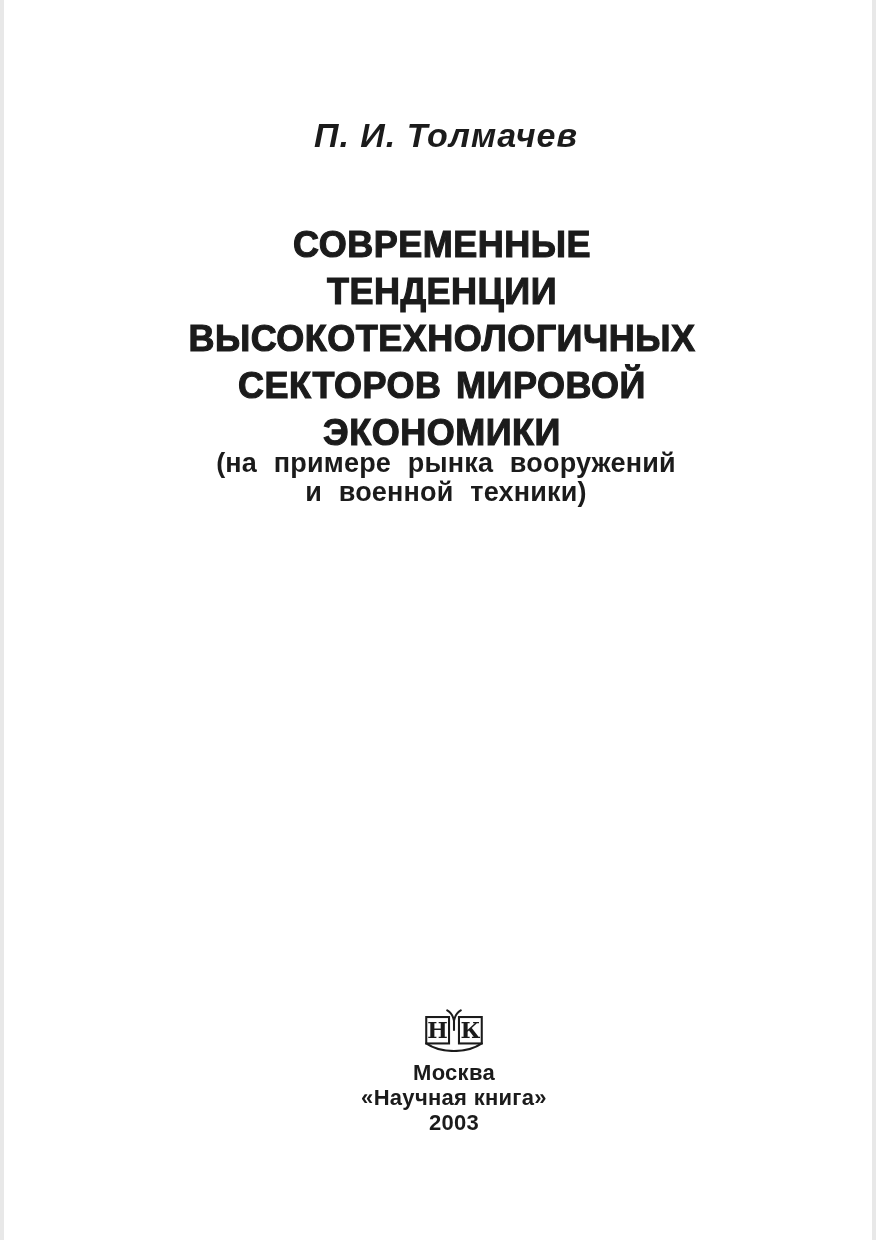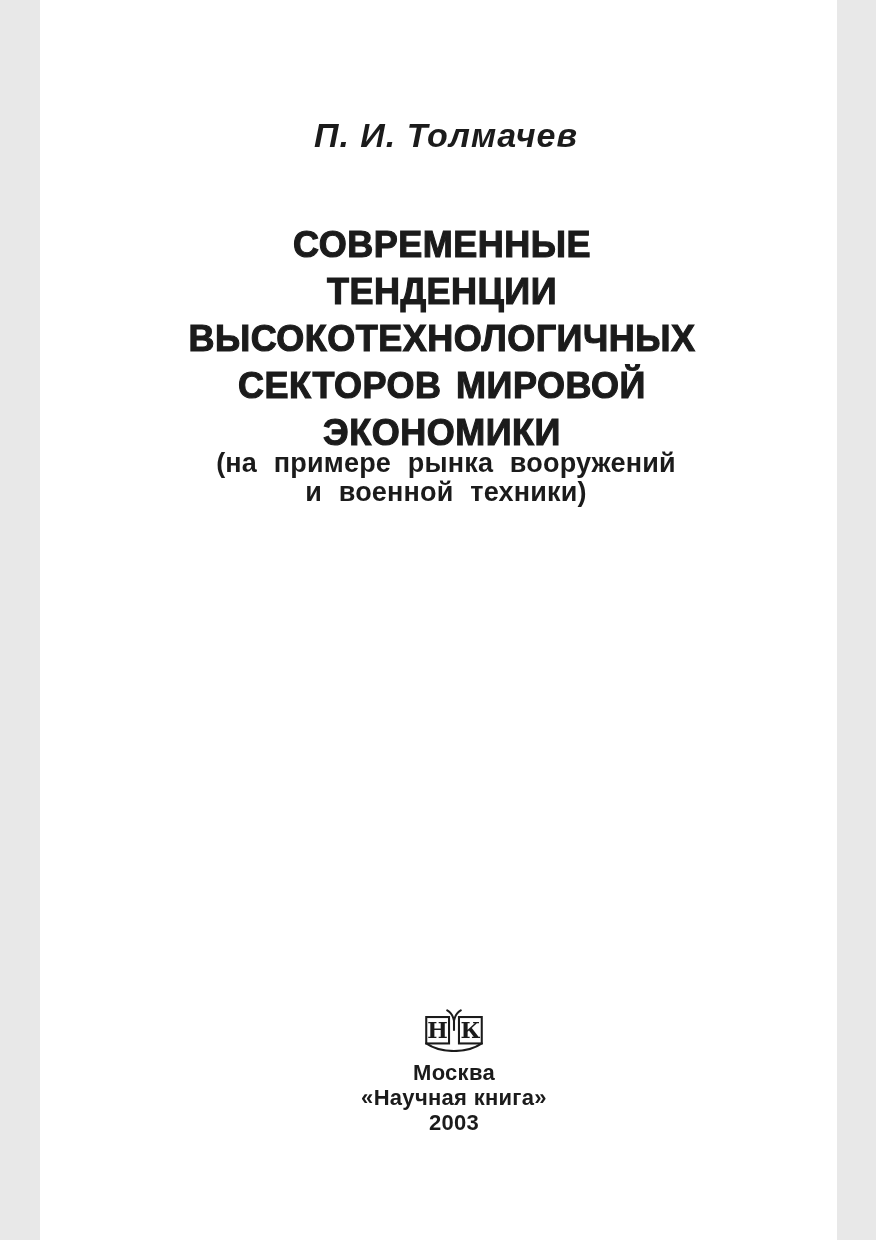--- a/index.html
+++ b/index.html
@@ -2,21 +2,21 @@
 <html><head>
 <meta charset="utf-8">
 <style>
   html, body {
     margin: 0;
     padding: 0;
     background: #e8e8e8;
   }
   .page {
     position: relative;
-    width: 797px;
+    width: 868px;
     height: 1240px;
     margin: 0 auto;
     background: #ffffff;
     color: #1b1b1b;
     font-family: "Liberation Sans", "DejaVu Sans", sans-serif;
     overflow: hidden;
   }
   .author {
     position: absolute;
     top: 116px;

